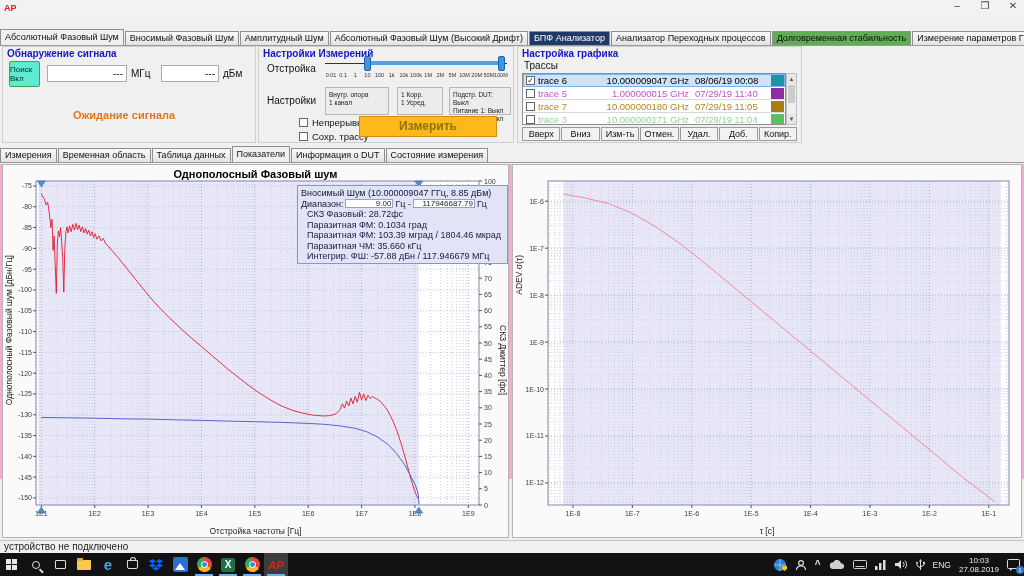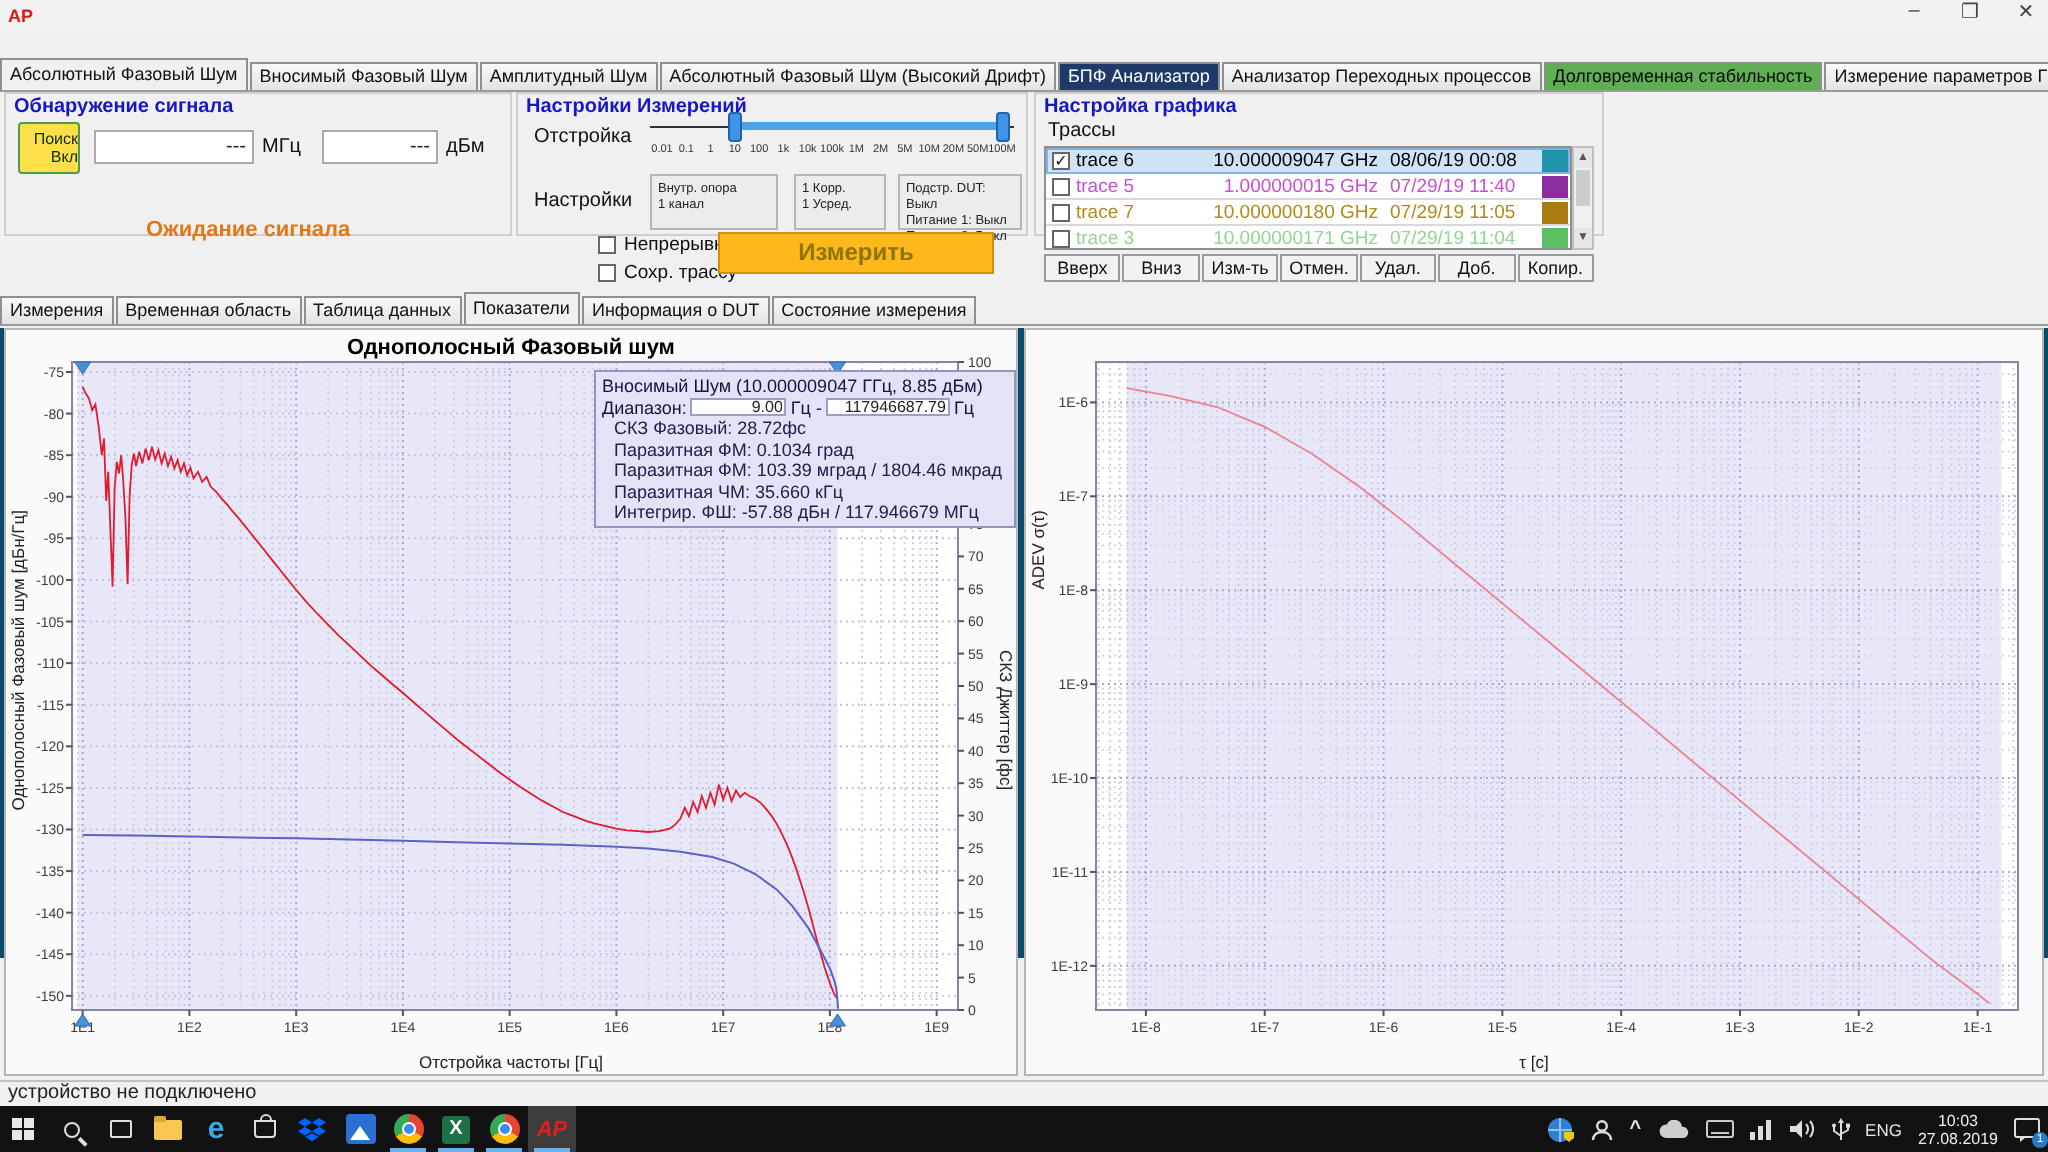--- a/index.html
+++ b/index.html
@@ -19,26 +19,26 @@
 
   
   .tabs-main { position:absolute; left:0; top:30px; width:1024px; height:16px; display:flex; align-items:flex-end; border-bottom:1px solid #9a9a9a; background:#f0f0f0; }
   .tab { font-size:9px; height:14px; line-height:13px; padding:0 4px; border:1px solid #8f8f8f; border-bottom:none; background:linear-gradient(#f9f9f9,#e3e3e3); color:#111; white-space:nowrap; margin-right:1px; }
   .tab.active { background:#f0f0f0; height:16px; line-height:15px; font-weight:normal; }
   .tab.dark { background:#1f3a68; color:#fff; }
   .tab.green { background:#5fae53; color:#0a0a0a; }
 
   
   .panel-row { position:absolute; left:0; top:46px; width:1024px; height:98px; background:#f0f0f0; }
-  .groupbox { position:absolute; top:0; height:72px; border:1px solid #cfcfcf; background:#f0f0f0; }
+  .groupbox { position:absolute; top:0; height:97px; border:1px solid #cfcfcf; background:#f0f0f0; }
   .gb-header { position:absolute; left:4px; top:1px; font-size:10px; font-weight:bold; color:#1616c8; }
 
   
   #gb-signal { left:2px; width:254px; }
-  .search-btn { position:absolute; left:6px; top:14px; width:31px; height:26px; background:#fde047; border:1px solid #4e9a4e; border-radius:2px; font-size:8px; line-height:9px; white-space:pre-line; text-align:right; color:#0b2b0b; }
+  .search-btn { position:absolute; left:6px; top:14px; width:31px; height:26px; background:#5eead4; border:1px solid #4e9a4e; border-radius:2px; font-size:8px; line-height:9px; white-space:pre-line; text-align:left; color:#0b2b0b; }
   .txtfield { position:absolute; height:17px; background:#fff; border:1px solid #ababab; font-size:10px; text-align:right; padding:0 3px; color:#222; }
   .unit-label { position:absolute; font-size:10px; color:#111; top:21px; }
   .wait-status { position:absolute; left:70px; top:62px; font-size:11px; font-weight:bold; color:#e07818; }
 
   
   #gb-meas { left:258px; width:256px; }
   .row-label { position:absolute; font-size:10px; color:#111; }
   .slider { position:absolute; left:66px; top:8px; width:182px; height:26px; }
   .slider .track { position:absolute; left:0; right:0; top:8px; height:1px; background:#333; }
   .slider .range { position:absolute; top:6px; height:4px; background:#4aa3e8; }
@@ -65,21 +65,21 @@
   .scrollbar { position:absolute; right:4px; top:26px; width:11px; height:52px; background:#f0f0f0; border:1px solid #c0c0c0; font-size:6px; color:#555; text-align:center; }
   .scrollbar .arr { height:10px; line-height:10px; background:#e6e6e6; }
   .scrollbar .thumb { height:18px; background:#cdcdcd; margin:1px; }
   .trace-btns { position:absolute; left:4px; top:80px; width:275px; display:flex; gap:1px; }
   .trace-btns button { flex:1; height:14px; font-size:9px; background:#f2f2f2; border:1px solid #9a9a9a; color:#111; padding:0; }
 
   
   .tabs-sub { position:absolute; left:0; top:147px; width:1024px; height:16px; display:flex; align-items:flex-end; border-bottom:1px solid #9a9a9a; background:#f0f0f0; }
 
   
-  .charts { position:absolute; left:0; top:164px; width:1024px; height:315px; background:#0c4a6e;padding-left:25px; }
+  .charts { position:absolute; left:0; top:164px; width:1024px; height:315px; background:#f9a8d4;padding-left:25px; }
   .chart-panel { position:absolute; top:0; height:374px; background:#fafafa; border:1px solid #b5b5b5; }
   #panel-left { left:2px; width:507px; }
   #panel-right { left:512px; width:510px; }
   .chart-title { position:absolute; top:3px; left:0; right:0; text-align:center; font-size:11px; font-weight:bold; color:#000; z-index:2; }
   .chart-panel svg { position:absolute; left:0; top:0; }
   svg text.tick { font-size:7px; fill:#3c3c3c; }
   .xlabel { position:absolute; bottom:1px; left:0; right:0; text-align:center; font-size:8.5px; color:#222; }
   .ylabel { position:absolute; font-size:8.5px; color:#222; writing-mode:vertical-rl; transform:rotate(180deg); top:90px; }
   .ylabel.lft { left:1px; }
   .ylabel.rgt { right:0px; transform:none; top:160px; }

